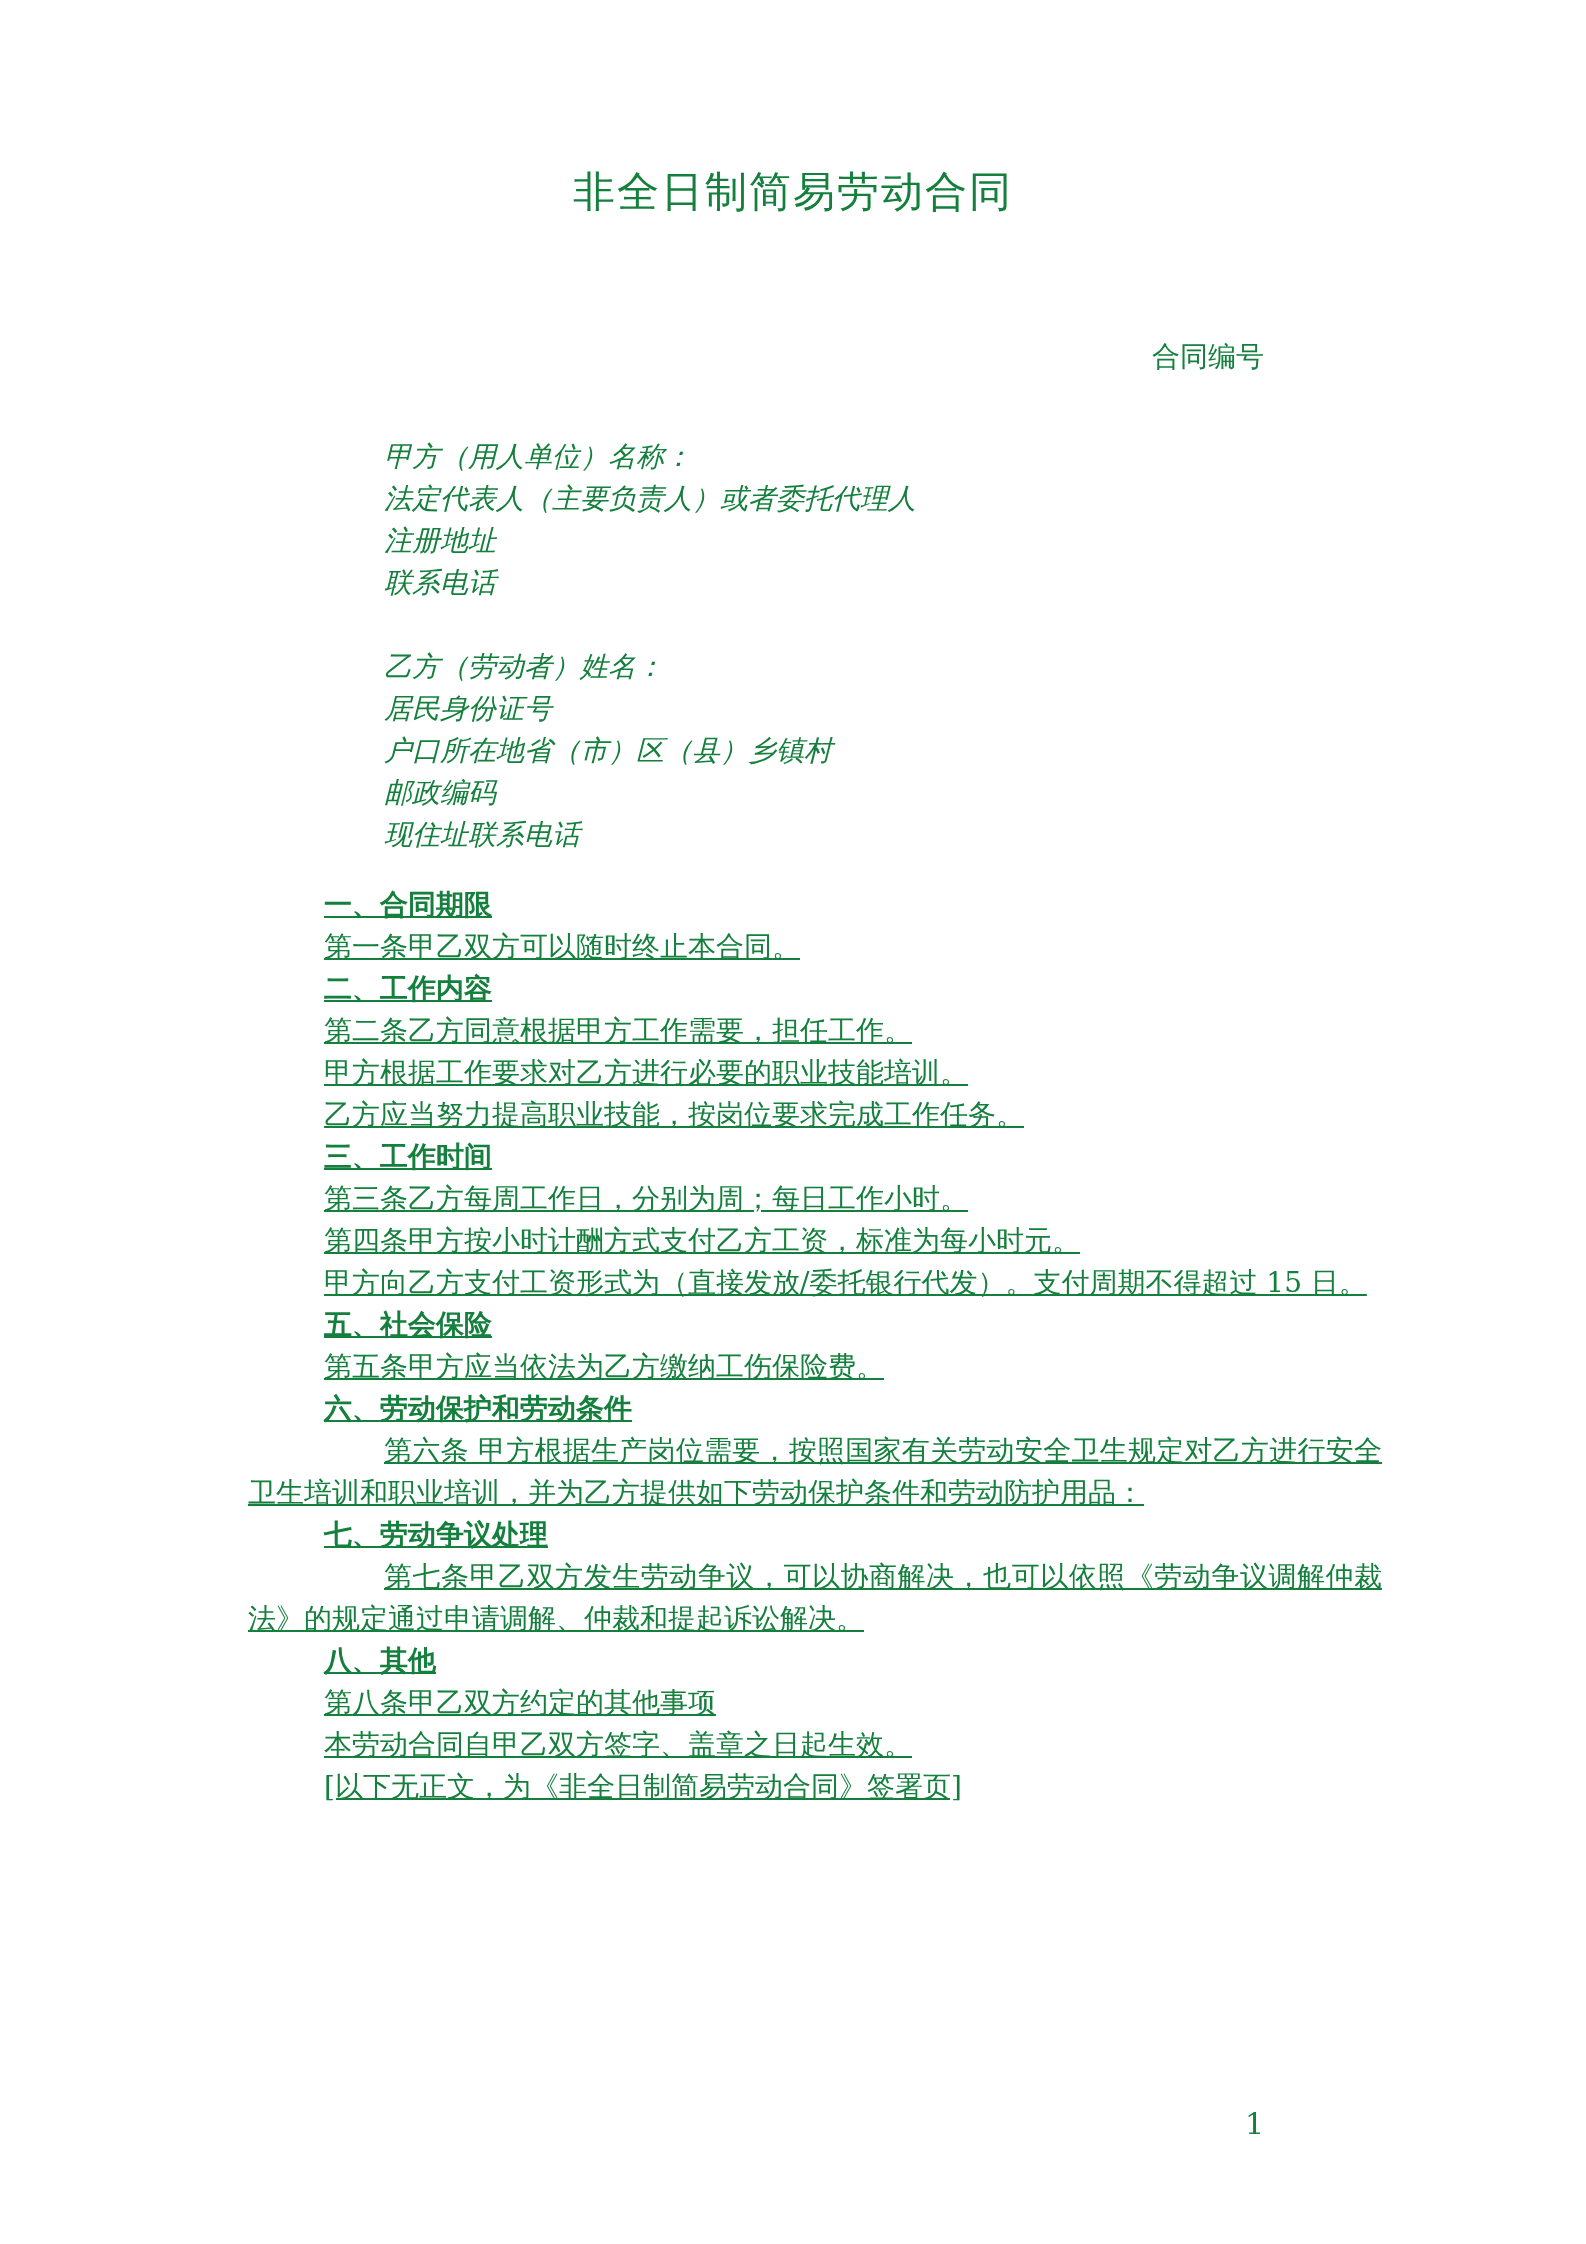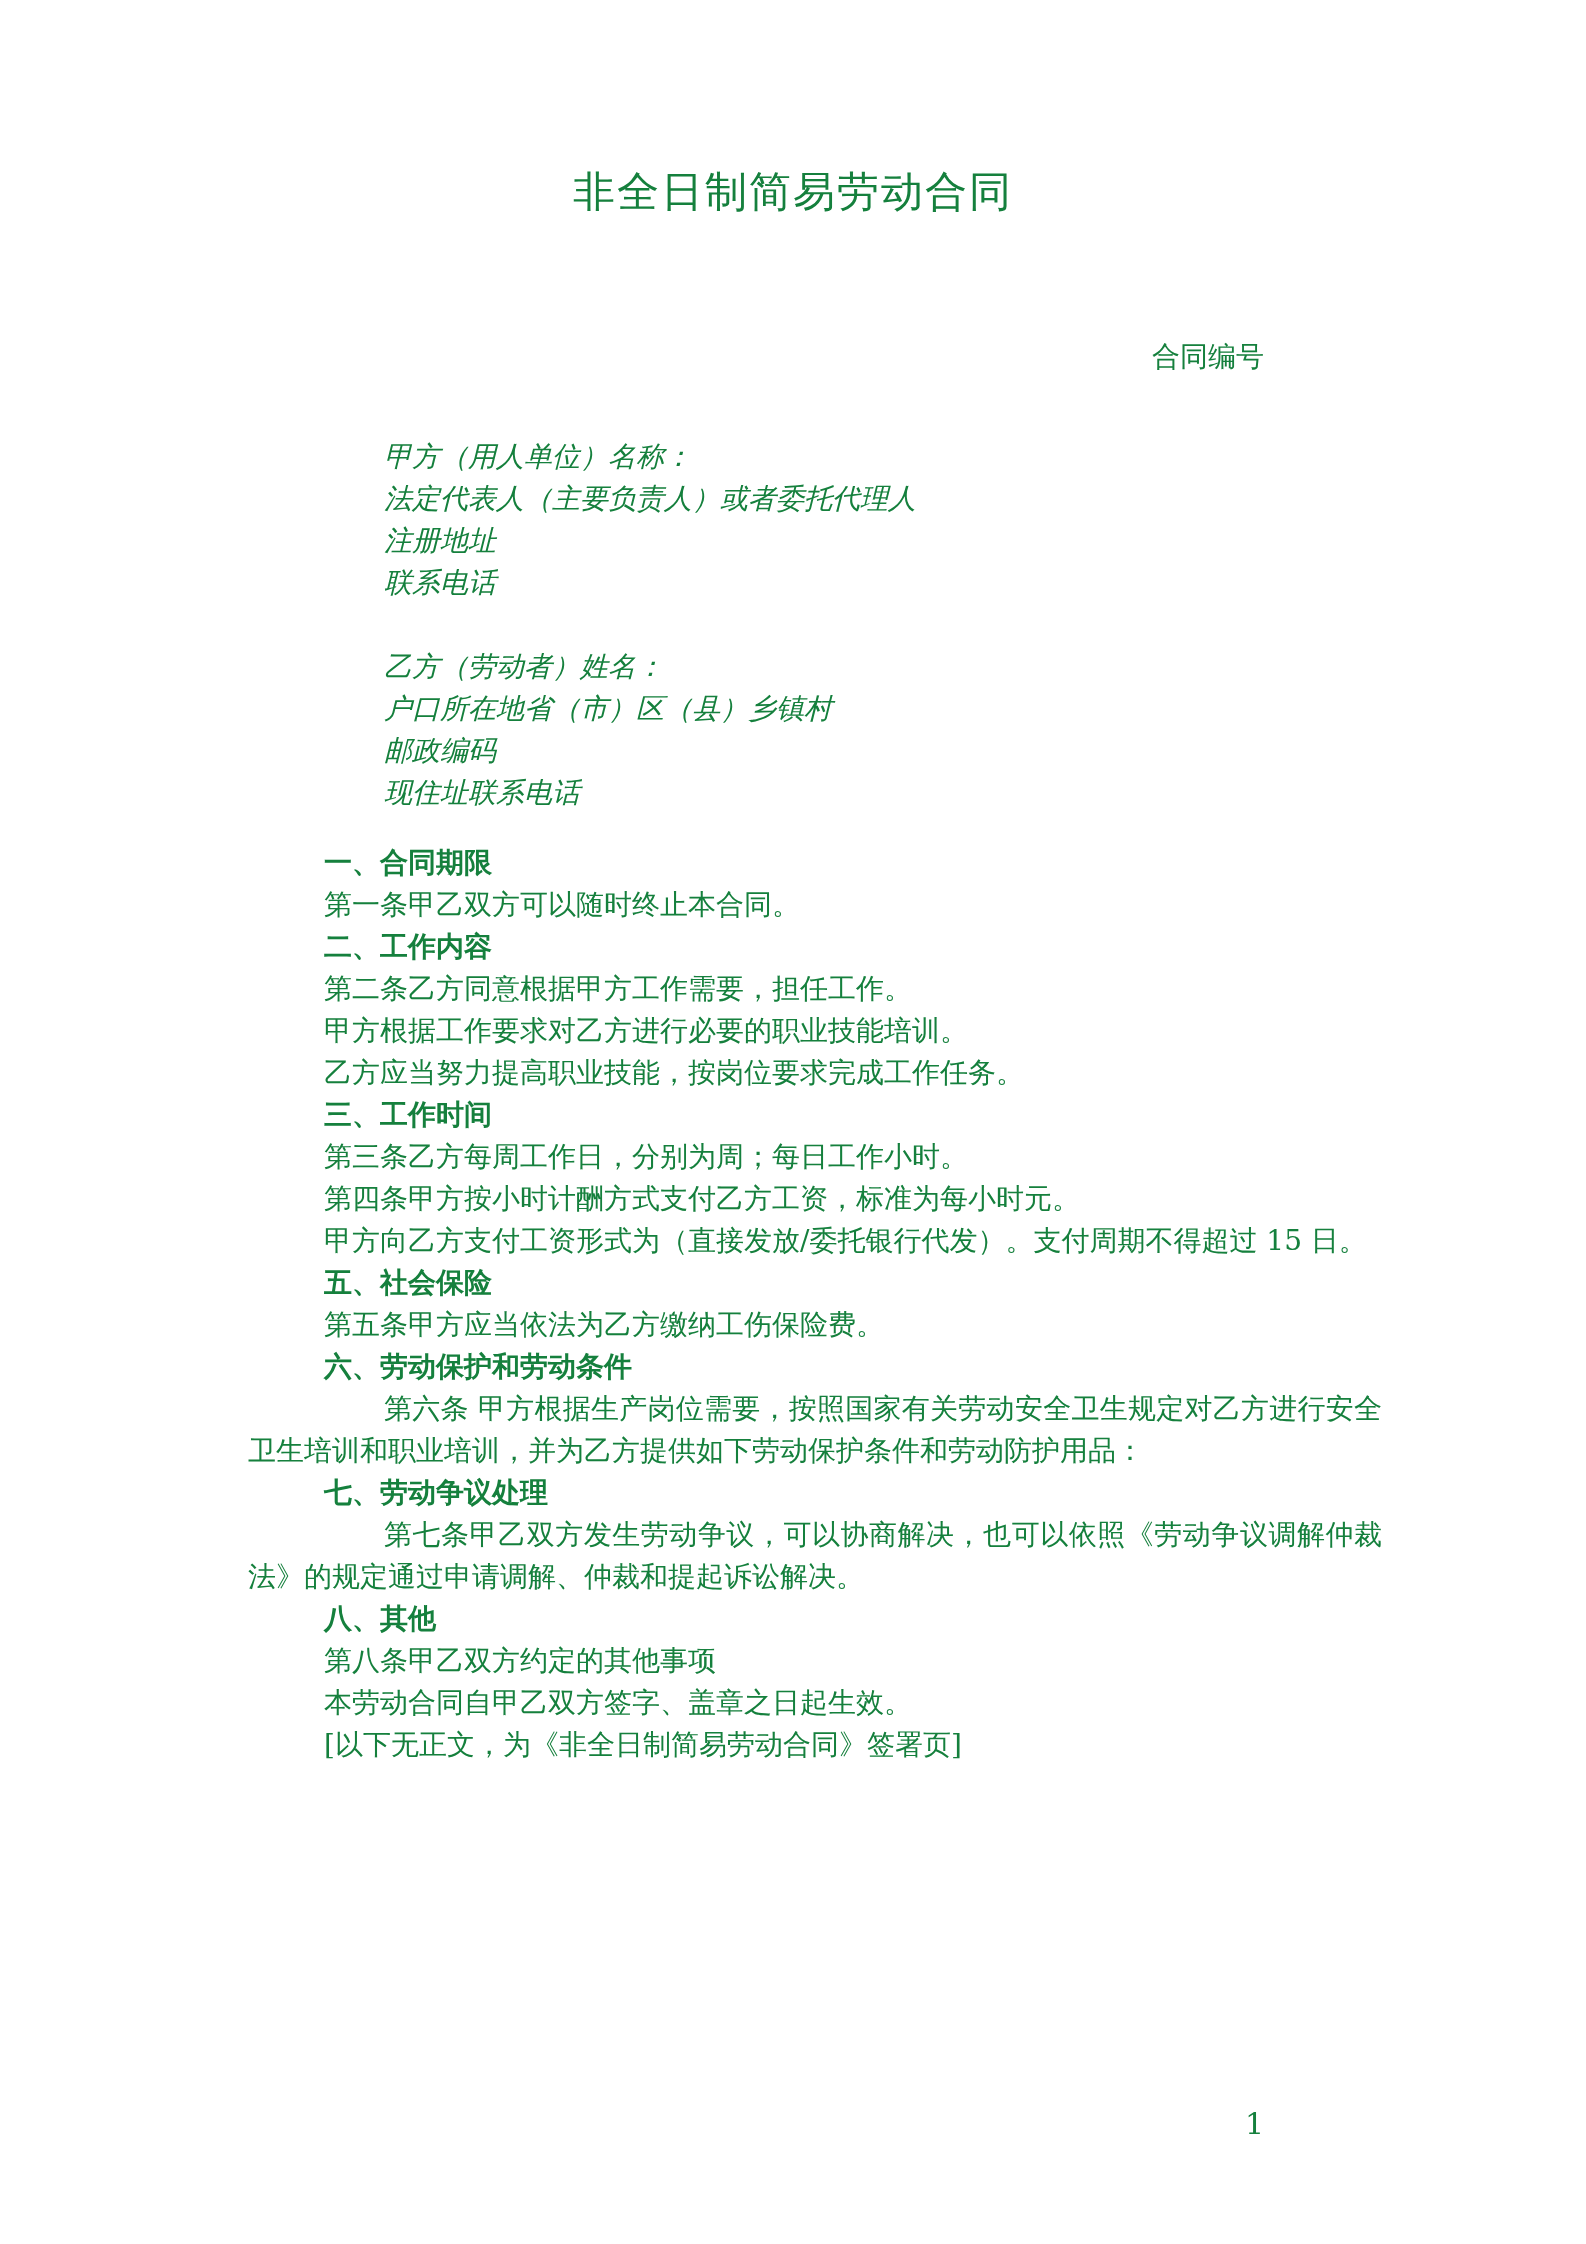--- a/index.html
+++ b/index.html
@@ -36,21 +36,21 @@
   .party-block-a { margin-top: 58px; }
   .party-block-b { margin-top: 42px; }
   .info-line { padding-left: 296px; font-style: italic; }
   .intro {
     margin: 38px 0 0 0;
     padding-left: 240px;
     padding-right: 180px;
     text-indent: 56px;
     text-align: justify;
   }
-  .sections { margin-top: 28px; }
+  .sections { margin-top: 28px; text-decoration: underline; }
   .heading {
     padding-left: 236px;
     font-weight: 700;
   }
   .item { padding-left: 236px; }
   .wrap {
     padding-left: 160px;
     padding-right: 116px;
     text-indent: 136px;
     text-align: justify;
@@ -75,20 +75,21 @@
 
   <div class="party-block-a">
       <div class="info-line">甲方（用人单位）名称：</div>
       <div class="info-line">法定代表人（主要负责人）或者委托代理人</div>
       <div class="info-line">注册地址</div>
       <div class="info-line">联系电话</div>
     </div>
 
   <div class="party-block-b">
       <div class="info-line">乙方（劳动者）姓名：</div>
+      <div class="info-line">居民身份证号</div>
       <div class="info-line">户口所在地省（市）区（县）乡镇村</div>
       <div class="info-line">邮政编码</div>
       <div class="info-line">现住址联系电话</div>
     </div>
 
 
   <div class="sections">
       <div class="heading">一、合同期限</div>
       <div class="item">第一条甲乙双方可以随时终止本合同。</div>
       <div class="heading">二、工作内容</div>

